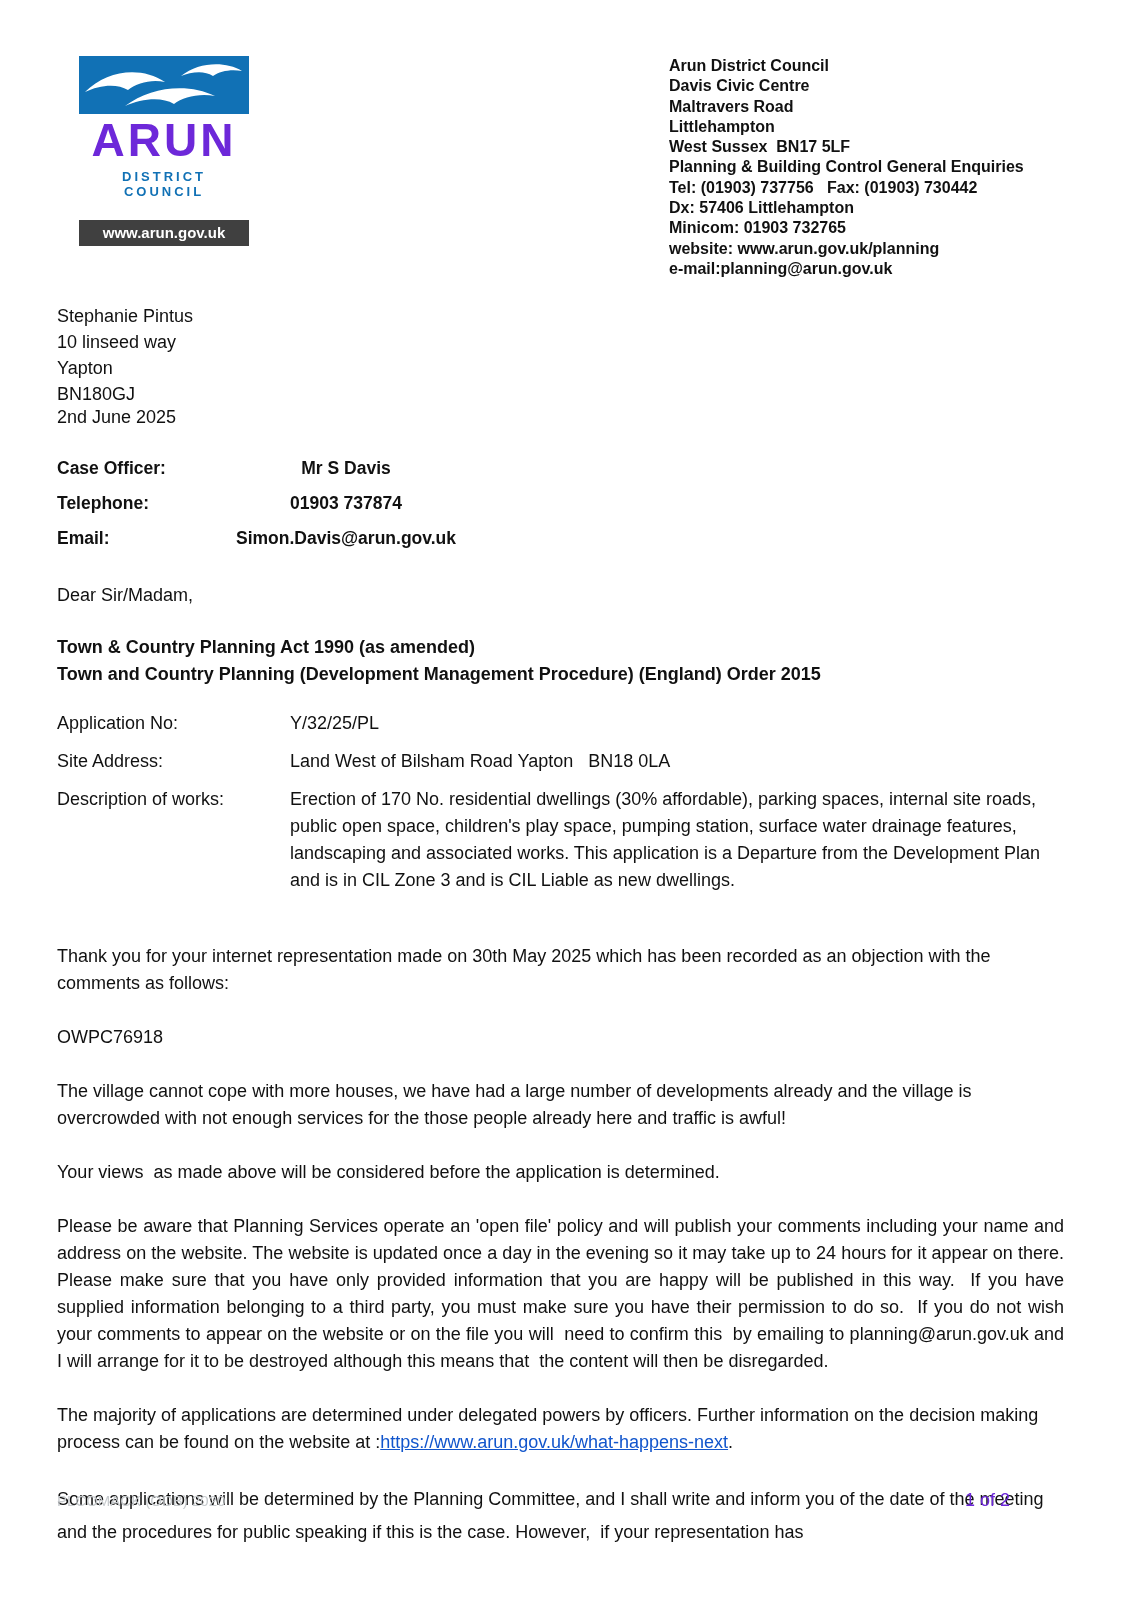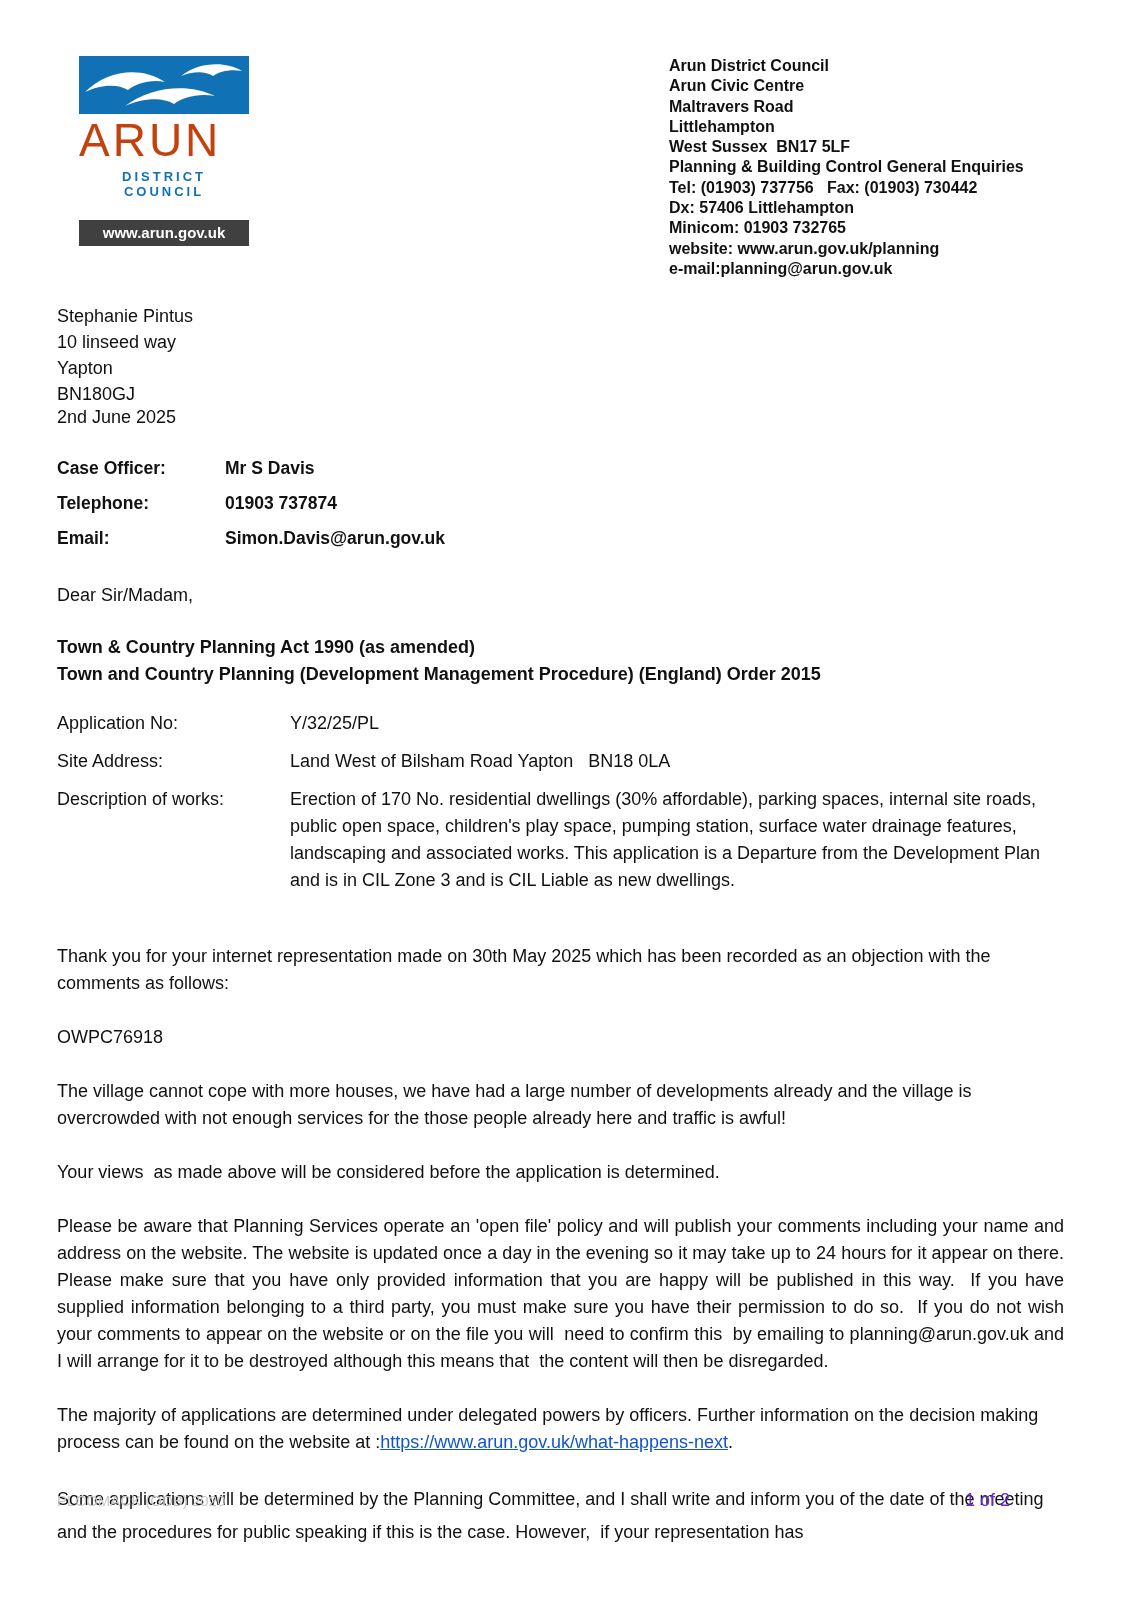--- a/index.html
+++ b/index.html
@@ -8,33 +8,33 @@
     width:1130px; height:1600px; background:#ffffff;
     font-family:"Liberation Sans", sans-serif; color:#111;
   }
   .page { position:relative; width:1130px; height:1600px; overflow:hidden; background:#fff; }
   .txt { white-space:pre-wrap; }
 
   
   .header { display:flex; justify-content:space-between; align-items:flex-start; padding:56px 49px 0 79px; }
   .logo { width:170px; }
   .logo-emblem { width:170px; height:58px; display:block; }
-  .logo-name { color:#c2410c; font-weight:normal; font-size:46px; letter-spacing:3px; line-height:1.05; margin-top:2px; }
+  .logo-name { color:#6d28d9; font-weight:bold; font-size:46px; letter-spacing:3px; text-align:center; line-height:1.05; margin-top:2px; }
   .logo-sub { color:#1171b5; font-weight:bold; font-size:13px; letter-spacing:3px; text-align:center; margin-top:5px; }
   .logo-bar { background:#404040; color:#fff; font-weight:bold; font-size:15px; text-align:center; padding:4px 0 5px; margin-top:21px; }
   .sender { width:412px; font-weight:bold; font-size:16px; line-height:20.3px; }
 
   
   .mid { display:flex; justify-content:space-between; padding:14px 49px 0 57px;flex-direction:column; }
   .recipient { font-size:18px; line-height:26px; padding-top:10px; }
   .right-col { width:410px; }
   .date { font-size:18px; margin:0 0 30px 0; }
   .officer-row { display:flex; font-weight:bold; font-size:17.5px; margin-bottom:14px; }
   .officer-label { width:168px; flex:0 0 168px; }
-  .officer-value { flex:1; }
+  .officer-value { flex:1;text-align:center; }
 
   .salutation { padding:22px 66px 0 57px; font-size:18px; }
 
   .headings { padding:28px 66px 0 57px; font-weight:bold; font-size:18px; line-height:27px; }
 
   .app-table { padding:22px 66px 0 57px; font-size:18px; line-height:27px; }
   .app-row { display:flex; margin-bottom:11px; }
   .app-label { width:233px; flex:0 0 233px; }
   .app-value { flex:1; }
 
@@ -61,21 +61,21 @@
         <path d="M46,50 C72,30 110,27 136,40 C120,37 104,41 95,48 C82,40 62,43 46,50 Z" fill="#ffffff"></path>
         <path d="M102,20 C120,6 146,5 163,15 C152,13 141,15 134,20 C125,14 112,16 102,20 Z" fill="#ffffff"></path>
       </svg>
       <div class="logo-name">ARUN</div>
       <div class="logo-sub">DISTRICT COUNCIL</div>
       <div class="logo-bar txt">www.arun.gov.uk</div>
     </div>
 
     <div class="sender">
       <div class="txt">Arun District Council</div>
-      <div class="txt">Arun Civic Centre</div>
+      <div class="txt">Davis Civic Centre</div>
       <div class="txt">Maltravers Road</div>
       <div class="txt">Littlehampton</div>
       <div class="txt">West Sussex  BN17 5LF</div>
       <div class="txt">Planning &amp; Building Control General Enquiries</div>
       <div class="txt">Tel: (01903) 737756   Fax: (01903) 730442</div>
       <div class="txt">Dx: 57406 Littlehampton</div>
       <div class="txt">Minicom: 01903 732765</div>
       <div class="txt">website: www.arun.gov.uk/planning</div>
       <div class="txt">e-mail:planning@arun.gov.uk</div>
     </div>

